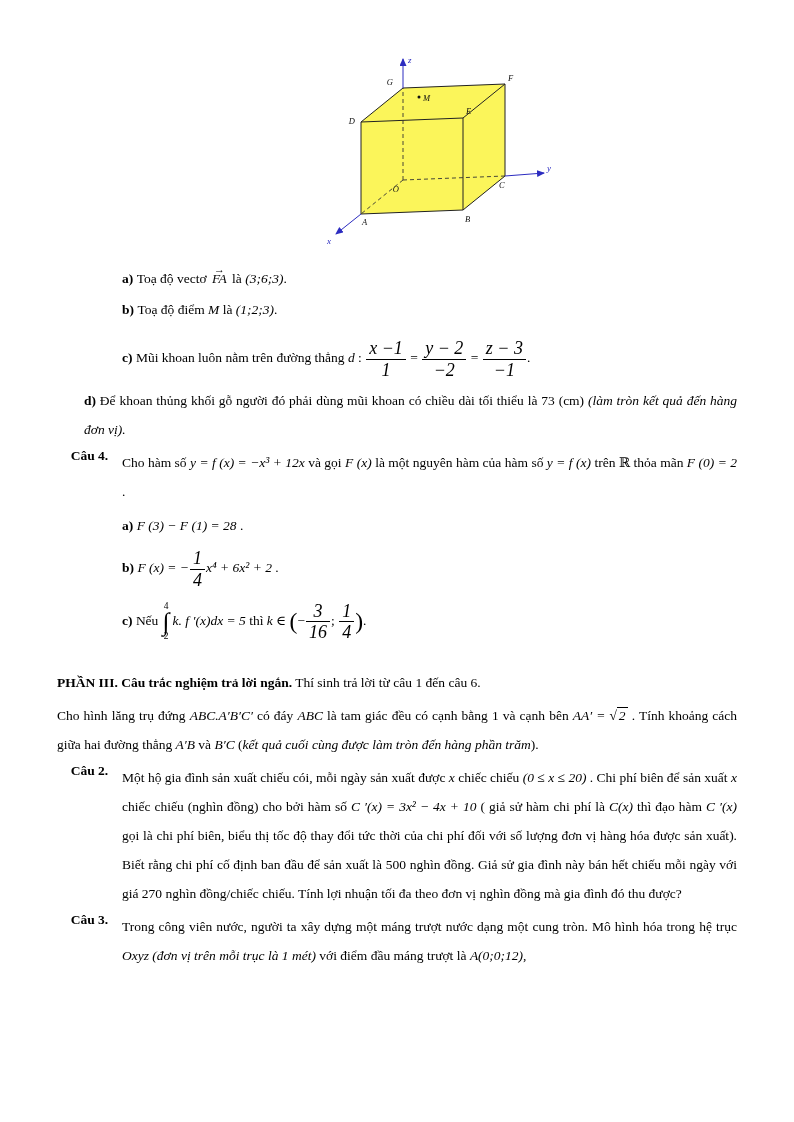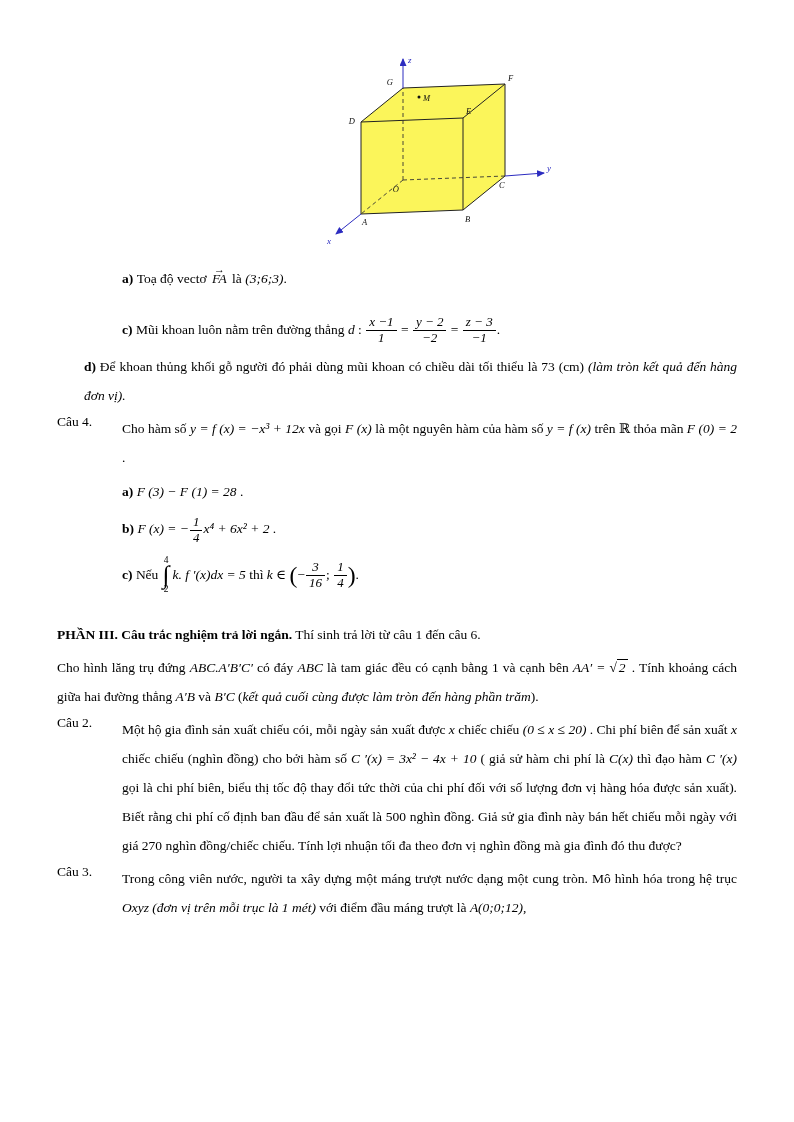--- a/index.html
+++ b/index.html
@@ -10,32 +10,32 @@
     font-size:13.5px; color:#000; position:relative; overflow:hidden;
   }
   .figure { margin:0 0 14px 258px; width:242px; height:202px; }
   .figure svg { display:block; }
   .fig-label { font-family:"Liberation Serif","DejaVu Serif",serif; font-style:italic; font-size:8.5px; fill:#111; }
   .fig-axis-label { font-family:"Liberation Serif","DejaVu Serif",serif; font-style:italic; font-size:9px; fill:#2c2cc0; }
 
   .line { line-height:29px; }
   .item { margin-left:65px; margin-bottom:2px; }
   .just { text-align:justify;margin-left:27px; }
-  .tallpad { margin-top:22px; margin-bottom:6px; }
+  .tallpad { margin-top:14px; margin-bottom:6px; }
 
   .qrow { display:flex; margin-top:4px; }
-  .qlabel { width:65px; flex:none; font-weight:normal; }
+  .qlabel { width:65px; flex:none; font-weight:bold;text-align:center; }
   .qbody { flex:1; text-align:justify; }
 
   .phead { margin-top:25px; }
 
   .mi { font-style:italic; }
   .bd { font-weight:bold; }
 
-  .frac { display:inline-block; text-align:center; vertical-align:middle; font-style:italic; line-height:1.15; font-size:13px; margin:0 1px; }
+  .frac { display:inline-block; text-align:center; vertical-align:middle; font-style:italic; line-height:1.15; font-size:18px; margin:0 1px; }
   .fn { display:block; border-bottom:1.2px solid #000; padding:0 3px; }
   .fd { display:block; padding:0 3px; }
 
   .intw { display:inline-flex; flex-direction:column; align-items:center; vertical-align:middle; line-height:1; margin:0 3px 0 1px; }
   .int-g { font-size:25px; line-height:0.8; }
   .int-b { font-size:9.5px; line-height:1; }
 
   .sqrt { white-space:nowrap; font-style:italic; }
   .sq-s { font-style:normal; }
   .sq-b { border-top:1px solid #000; padding:0 2px; }
@@ -82,20 +82,21 @@
       <text class="fig-label" x="151" y="66">E</text>
       <text class="fig-label" x="84" y="144" text-anchor="end">O</text>
       <text class="fig-label" x="184" y="140">C</text>
       <text class="fig-label" x="47" y="177">A</text>
       <text class="fig-label" x="150" y="174">B</text>
       <text class="fig-label" x="108" y="53">M</text>
     </svg>
   </div>
 
   <div class="line item"><span class="bd">a) </span><span>Toạ độ vectơ </span><span class="vec">FA</span><span> là </span><span class="mi">(3;6;3)</span><span>.</span></div>
+  <div class="line item"><span class="bd">b) </span><span>Toạ độ điểm </span><span class="mi">M</span><span> là </span><span class="mi">(1;2;3)</span><span>.</span></div>
   <div class="line item tallpad"><span class="bd">c) </span><span>Mũi khoan luôn nằm trên đường thẳng </span><span class="mi">d</span><span> : </span><span class="frac"><span class="fn">x −1</span><span class="fd">1</span></span><span> = </span><span class="frac"><span class="fn">y − 2</span><span class="fd">−2</span></span><span> = </span><span class="frac"><span class="fn">z − 3</span><span class="fd">−1</span></span><span>.</span></div>
   <div class="line item just"><span class="bd">d) </span><span>Để khoan thủng khối gỗ người đó phải dùng mũi khoan có chiều dài tối thiểu là 73 (cm) </span><span class="mi">(làm tròn kết quả đến hàng đơn vị).</span></div>
 
   <div class="qrow">
     <div class="qlabel">Câu 4.</div>
     <div class="qbody line"><span>Cho hàm số </span><span class="mi">y = f (x) = −x³ + 12x</span><span> và gọi </span><span class="mi">F (x)</span><span> là một nguyên hàm của hàm số </span><span class="mi">y = f (x)</span><span> trên ℝ thỏa mãn </span><span class="mi">F (0) = 2</span><span> .</span></div>
   </div>
   <div class="line item" style="margin-top:5px"><span class="bd">a) </span><span class="mi">F (3) − F (1) = 28</span><span> .</span></div>
   <div class="line item tallpad" style="margin-top:8px"><span class="bd">b) </span><span class="mi">F (x) = −</span><span class="frac"><span class="fn">1</span><span class="fd">4</span></span><span class="mi">x⁴ + 6x² + 2</span><span> .</span></div>
   <div class="line item tallpad" style="margin-top:10px"><span class="bd">c) </span><span>Nếu </span><span class="intw">

